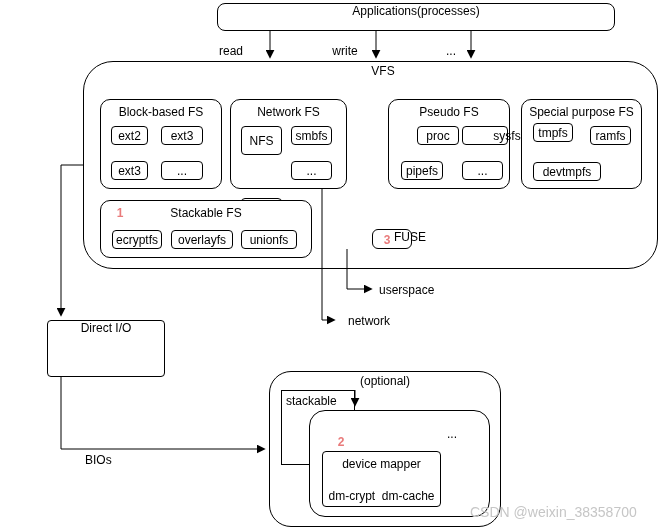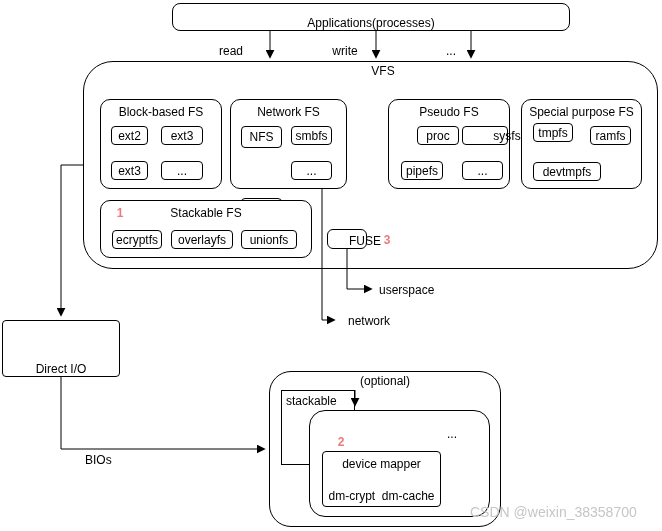--- a/index.html
+++ b/index.html
@@ -3,21 +3,21 @@
 <meta charset="utf-8">
 <style>
   html,body{margin:0;padding:0;background:#fff;}
   #canvas{
     position:relative;width:662px;height:531px;background:#fff;overflow:hidden;
     font-family:"Liberation Sans", sans-serif;color:#000;
   }
   .box{
     position:absolute;border:1px solid #000;background:#fff;box-sizing:border-box;
   }
-  .center{display:flex;align-items:flex-end;justify-content:center;text-align:center;}
+  .center{display:flex;align-items:flex-start;justify-content:center;text-align:center;margin-left:45px;}
   .lbl{position:absolute;font-size:12px;line-height:14px;white-space:nowrap;}
   .lbl.c{text-align:center;}
   .title{position:absolute;left:0;right:0;top:5px;font-size:12px;text-align:center;white-space:nowrap;}
   .item{
     position:absolute;border:1px solid #000;border-radius:4px;background:#fff;box-sizing:border-box;
     display:flex;align-items:center;justify-content:center;font-size:12px;white-space:nowrap;
   }
   .badge{position:absolute;font-size:12px;font-weight:bold;text-align:center;}
   .r8{border-radius:8px;}
   .r10{border-radius:10px;}
@@ -47,21 +47,21 @@
   <div class="box r10" style="left:100px;top:99px;width:122px;height:90px;">
     <div class="title">Block-based FS</div>
     <div class="item" style="left:10px;top:26px;width:37px;height:19px;">ext2</div>
     <div class="item" style="left:60px;top:26px;width:42px;height:19px;">ext3</div>
     <div class="item" style="left:10px;top:61px;width:37px;height:19px;">ext3</div>
     <div class="item" style="left:60px;top:61px;width:42px;height:19px;">...</div>
   </div>
 
   <div class="box r10" style="left:230px;top:99px;width:117px;height:90px;">
     <div class="title">Network FS</div>
-    <div class="item" style="left:10px;top:26px;width:41px;height:22px;">NFS</div>
+    <div class="item" style="left:10px;top:26px;width:41px;height:29px;">NFS</div>
     <div class="item" style="left:60px;top:26px;width:41px;height:19px;">smbfs</div>
     <div class="item" style="left:10px;top:61px;width:41px;height:19px;margin-top:37px;">ceph</div>
     <div class="item" style="left:60px;top:61px;width:41px;height:19px;">...</div>
   </div>
 
   <div class="box r10" style="left:388px;top:99px;width:122px;height:90px;">
     <div class="title">Pseudo FS</div>
     <div class="item" style="left:28px;top:26px;width:42px;height:19px;">proc</div>
     <div class="item" style="left:73px;top:26px;width:41px;height:19px;padding-left:44px;">sysfs</div>
     <div class="item" style="left:12px;top:61px;width:42px;height:19px;">pipefs</div>

